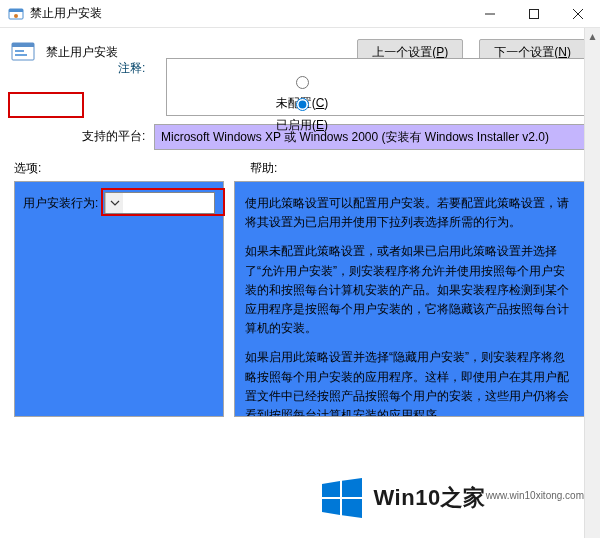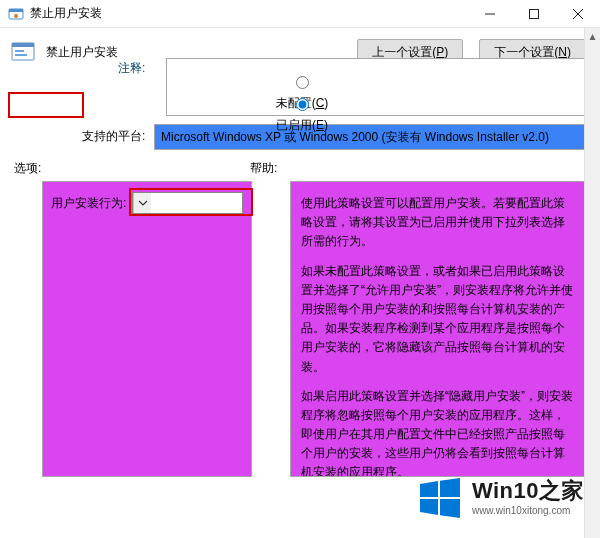--- a/index.html
+++ b/index.html
@@ -75,34 +75,33 @@
     }
     
     .meta-row { display:flex; align-items:flex-start; margin-top:-62px; padding:0 14px 0 118px; }
     .meta-label { width: 48px; color:#0c4a6e; padding-top:2px; }
     .comment-box {
       flex:1; height:58px; border:1px solid #a7a7a7; background:#fff; overflow:auto; padding:2px;
     }
     .meta-row2 { display:flex; align-items:flex-start; margin-top:8px; padding:0 14px 0 82px; }
     .meta-label2 { width:72px; color:#000; padding-top:4px; padding-right:6px; }
     .plat-box {
-      flex:1; height:26px; border:1px solid #a7a7a7; background:#3b82f6; padding:4px 6px;
+      flex:1; height:26px; border:1px solid #a7a7a7; background:#c4b5fd; padding:4px 6px;
       color:#000; overflow:hidden; white-space:nowrap;
     }
     
     .oh-row { display:flex; padding:10px 14px 4px 14px; color:#000; }
     .oh-row .ol { width: 236px; }
     .oh-row .hr { flex:1; }
     
     .panes { display:flex; padding:0 14px 0 14px; gap:10px; }
     .opt-pane, .help-pane {
       border:1px solid #a7a7a7;
-      height: 296px;
-      background:#d946ef;
-      margin-left:28px;
+      height: 236px;
+      background:#3b82f6;
     }
     .opt-pane { width: 210px; padding:10px 8px; }
     .help-pane { flex:1; padding:12px 10px; overflow:auto; color:#000; line-height:1.6; }
     .help-pane p { margin-bottom:10px; }
     .opt-field { display:flex; align-items:center; gap:6px; }
     .opt-label { color:#000; white-space:nowrap; }
     .select-wrap {
       position:relative;
       border:1px solid #858585;
       background:#fff;
@@ -118,21 +117,21 @@
     }
     .select-wrap .caret svg polyline { stroke:#333; stroke-width:1.2; fill:none; }
     
     .wm {
       position:absolute;
       right: 16px;
       bottom: 18px;
       display:flex; align-items:center; gap:10px;
     }
     .wm .winlogo { width:44px; height:44px; }
-    .wm .wtxt { display:flex; flex-direction:column; line-height:1; }
+    .wm .wtxt { display:flex; flex-direction:row; line-height:1;text-align:center; }
     .wm .wtxt .big { font-size:22px; font-weight:600; color:#1b1b1b; letter-spacing:0.5px; }
     .wm .wtxt .small { font-size:10px; color:#666; margin-top:4px; }
     
     .rightscroll {
       position:absolute; right:0; top:28px; bottom:0; width:16px;
       background:#f0f0f0; border-left:1px solid #e0e0e0;
     }
     .rightscroll .arr {
       height:16px; display:flex; align-items:center; justify-content:center; color:#666;
     }

